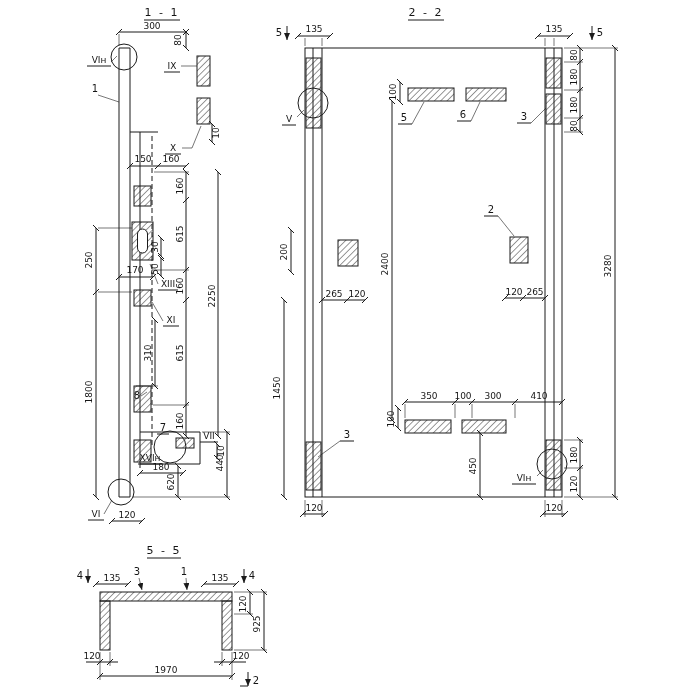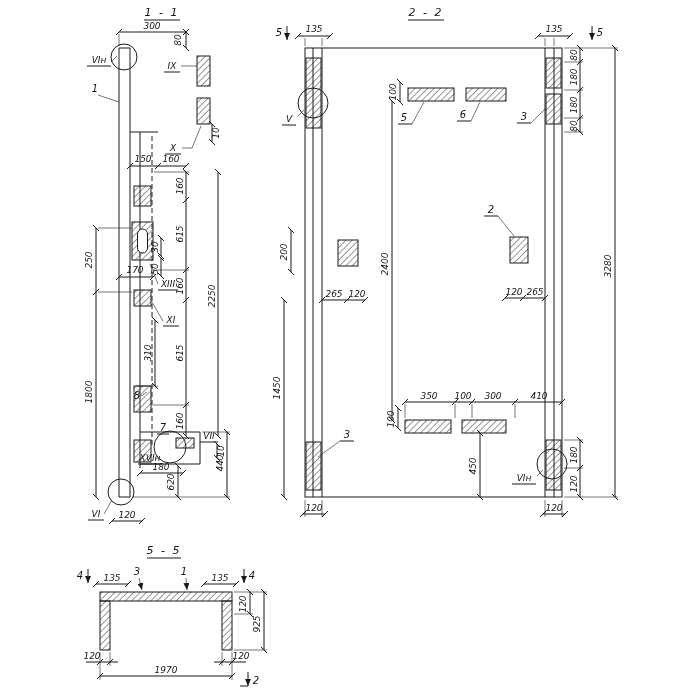--- a/index.html
+++ b/index.html
@@ -1,16 +1,16 @@
 <!DOCTYPE html>
 <html><head>
 <meta charset="utf-8">
 <style>
   html,body{margin:0;padding:0;background:#ffffff;}
-  .page{width:700px;height:700px;background:#ffffff;position:relative;font-family:"DejaVu Sans",sans-serif;font-style:italic;}
+  .page{width:700px;height:700px;background:#ffffff;position:relative;font-family:"DejaVu Sans",sans-serif;}
   svg{display:block;}
   svg text{font-family:"DejaVu Sans",sans-serif;font-size:9px;fill:#151515;stroke:none;text-anchor:middle;}
   svg text.ttl{font-size:11px;letter-spacing:2px;}
   svg text.pn{font-size:10px;}
   .thin{stroke-width:0.6;}
   .dash{stroke-dasharray:5 3;}
 </style>
 </head>
 <body>
 

